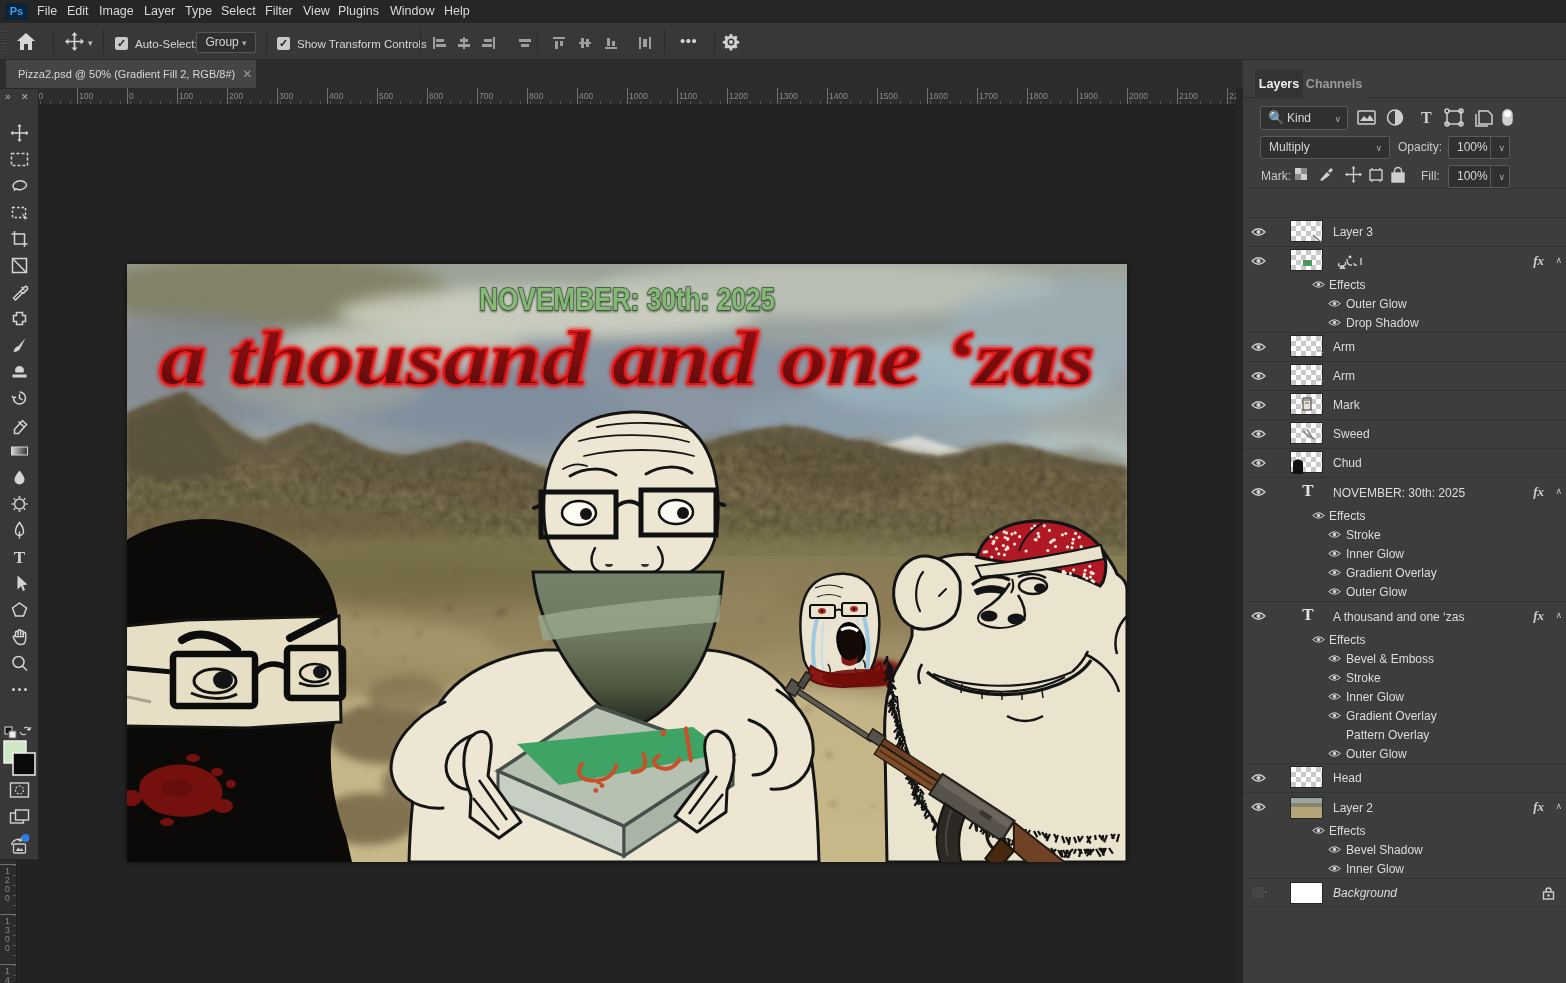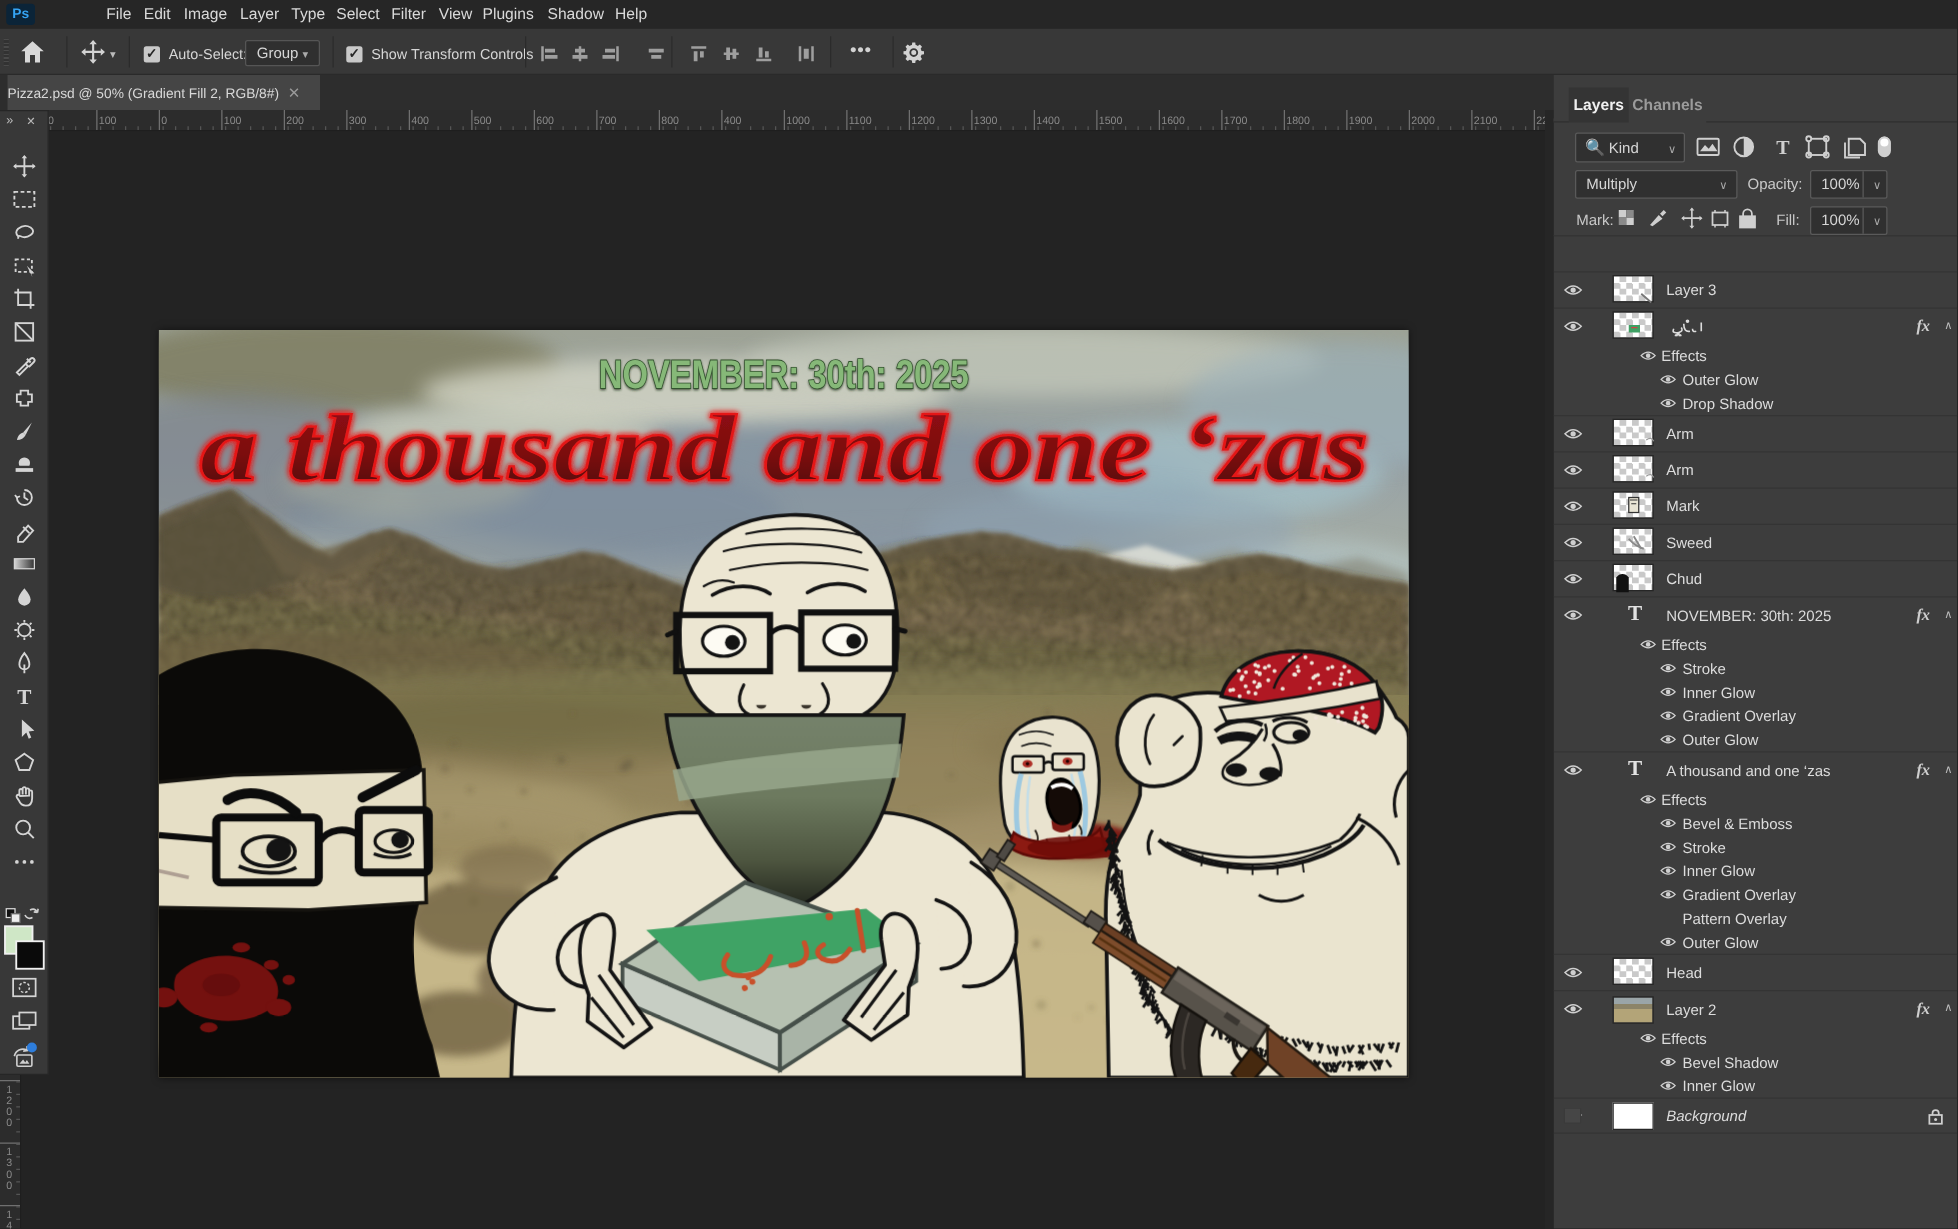--- a/index.html
+++ b/index.html
@@ -1,32 +1,32 @@
 <!DOCTYPE html>
 <html><head><meta charset="utf-8">
 <style>
 html,body{margin:0;padding:0;background:#232323;width:1566px;height:983px;overflow:hidden;
  font-family:"Liberation Sans",sans-serif;}
 *{box-sizing:border-box;}
 .abs{position:absolute;}
 #stage{position:relative;width:1566px;height:983px;background:#232323;overflow:hidden;}
 #menubar{left:0;top:0;width:1566px;height:23px;background:#262626;color:#d9d9d9;font-size:12.5px;}
-#menubar .mi{position:absolute;top:4px;margin-left:48px;}
+#menubar .mi{position:absolute;top:4px;}
 #pslogo{position:absolute;left:5px;top:3px;width:23px;height:17px;background:#0b2438;border-radius:3px;
  color:#35a4f4;font-size:11px;font-weight:bold;text-align:center;line-height:17px;}
 #optbar{left:0;top:23px;width:1566px;height:37px;background:#383838;border-bottom:1px solid #2a2a2a;color:#d6d6d6;font-size:12px;}
 .vsep{position:absolute;top:6px;width:1px;height:25px;background:#2b2b2b;}
 .cbx{position:absolute;top:14px;width:13px;height:13px;background:#c9c9c9;border-radius:2px;color:#262626;
  font-size:11px;line-height:13px;text-align:center;font-weight:bold;}
 .obtxt{position:absolute;top:15px;}
 #grpdd{position:absolute;left:196px;top:9px;width:60px;height:21px;background:#2f2f2f;border:1px solid #555;border-radius:2px;
  color:#d6d6d6;font-size:12px;line-height:19px;text-align:center;}
 #tabbar{left:0;top:60px;width:1566px;height:28px;background:#2d2d2d;}
 #doctab{position:absolute;left:6px;top:0;width:250px;height:28px;background:#454545;color:#d8d8d8;font-size:11px;line-height:28px;white-space:nowrap;}
-#doctab span.ttl{}
+#doctab span.ttl{margin-left:12px;}
 #doctab span.x{color:#9a9a9a;margin-left:7px;font-size:12px;}
 #docwin{left:0;top:88px;width:1236px;height:895px;background:#232323;}
 #hruler{position:absolute;left:0;top:0;width:1236px;height:17px;background:#2c2c2c;border-bottom:1px solid #1e1e1e;}
 #vruler{position:absolute;left:0;top:17px;width:17px;height:878px;background:#2c2c2c;border-right:1px solid #1e1e1e;}
 .rnum{position:absolute;color:#8a8a8a;font-size:8.5px;font-family:"Liberation Sans",sans-serif;}
 .tick{position:absolute;background:#707070;}
 #toolbar{left:0;top:88px;width:39px;height:772px;background:#383838;border:1px solid #262626;border-left:none;}
 #pdiv{left:1236px;top:88px;width:7px;height:895px;background:#262626;}
 #panel{left:1243px;top:60px;width:323px;height:923px;background:#3d3d3d;font-size:12px;color:#d6d6d6;}
 #ltab{position:absolute;left:12px;top:10px;width:48px;height:28px;background:#343434;color:#f0f0f0;font-weight:bold;line-height:28px;text-align:center;font-size:12.5px;}
@@ -43,21 +43,21 @@
       <div id="pslogo">Ps</div>
 <span class="mi" style="left:37px">File</span>
 <span class="mi" style="left:67px">Edit</span>
 <span class="mi" style="left:99px">Image</span>
 <span class="mi" style="left:144px">Layer</span>
 <span class="mi" style="left:185px">Type</span>
 <span class="mi" style="left:221px">Select</span>
 <span class="mi" style="left:265px">Filter</span>
 <span class="mi" style="left:303px">View</span>
 <span class="mi" style="left:338px">Plugins</span>
-<span class="mi" style="left:390px">Shadow</span>
+<span class="mi" style="left:390px">Window</span>
 <span class="mi" style="left:444px">Help</span>
 </div>
 <div id="optbar" class="abs">
 <div style="position:absolute;left:3px;top:8px;width:4px;height:22px;background:repeating-linear-gradient(#4a4a4a 0 1px,#323232 1px 3px);"></div>
 <svg class="abs" style="left:14px;top:7px" width="24" height="24" viewBox="0 0 24 24">
         <path d="M12 3 L21 11 H18 V20 H14 V14 H10 V20 H6 V11 H3 Z" fill="#d8d8d8"></path>
       </svg>
 <div class="vsep" style="left:53px"></div>
 <svg class="abs" style="left:64px;top:8px" width="21" height="21" viewBox="0 0 21 21">
 <g stroke="#d2d2d2" stroke-width="1.7" fill="#d2d2d2">

